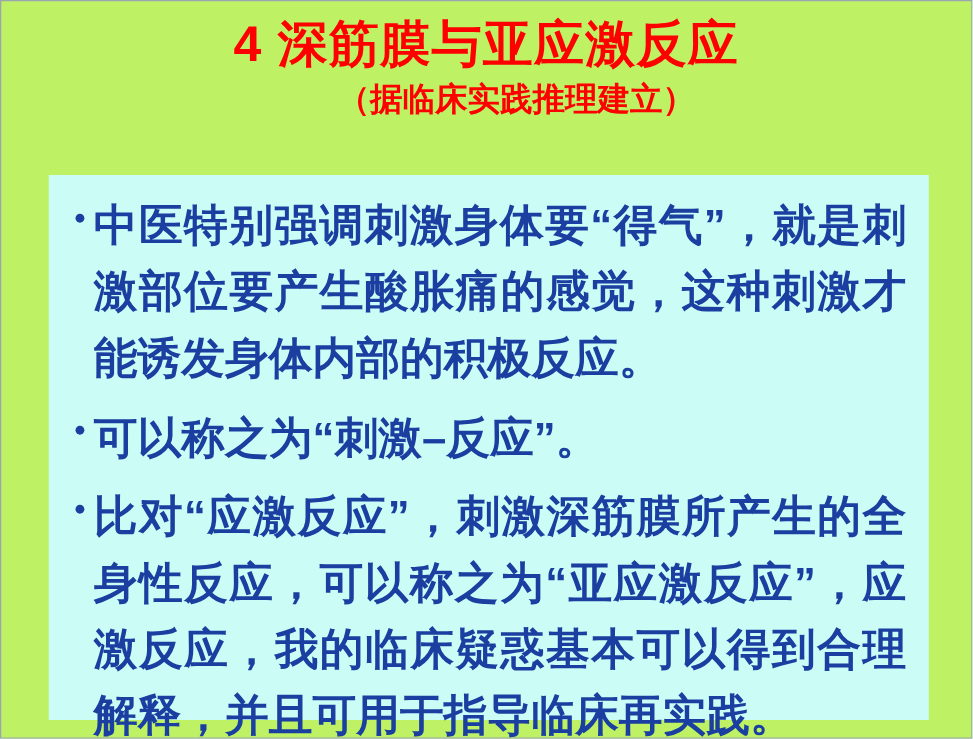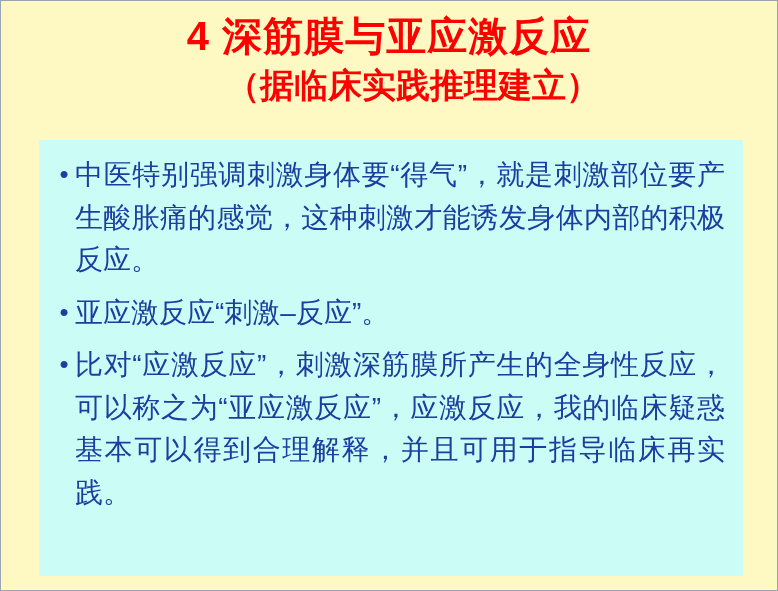--- a/index.html
+++ b/index.html
@@ -12,36 +12,36 @@
     background: #ffffff;
     font-family: "Liberation Sans", sans-serif;
     overflow: hidden;
   }
   .slide {
     position: relative;
     width: 778px;
     height: 591px;
     box-sizing: border-box;
     border: 1px solid #9aa5b1;
-    background: #fef9c3;
+    background: #bef264;
   }
   .title-block {
     padding-top: 12px;
     text-align: center;
   }
   .title-main {
     color: #ff0000;
     font-size: 40px;
     font-weight: bold;
     line-height: 1.15;
     letter-spacing: 1px;
   }
   .title-sub {
     color: #ff0000;
-    font-size: 34px;
+    font-size: 26px;
     font-weight: bold;
     line-height: 1.3;
     margin-top: 4px;
     letter-spacing: 0px;
     margin-left: 48px;
   }
   .body-box {
     position: absolute;
     left: 38px;
     top: 139px;
@@ -66,22 +66,22 @@
     flex: 0 0 auto;
     color: #1a3fa0;
     font-size: 26px;
     line-height: 1.55;
     width: 22px;
     text-align: center;
   }
   .bullet-text {
     flex: 1 1 auto;
     color: #1a3fa0;
-    font-size: 28px;
-    font-weight: normal;
+    font-size: 35px;
+    font-weight: bold;
     line-height: 1.52;
     text-align: justify;
     text-justify: inter-ideograph;
   }
 </style>
 </head>
 <body>
 
 <div class="slide">
 
@@ -93,21 +93,21 @@
   <div class="body-box">
     <ul class="bullet-list">
 
       <li class="bullet">
         <span class="bullet-dot">•</span>
         <span class="bullet-text">中医特别强调刺激身体要“得气”，就是刺激部位要产生酸胀痛的感觉，这种刺激才能诱发身体内部的积极反应。</span>
       </li>
 
       <li class="bullet">
         <span class="bullet-dot">•</span>
-        <span class="bullet-text">亚应激反应“刺激–反应”。</span>
+        <span class="bullet-text">可以称之为“刺激–反应”。</span>
       </li>
 
       <li class="bullet">
         <span class="bullet-dot">•</span>
         <span class="bullet-text">比对“应激反应”，刺激深筋膜所产生的全身性反应，可以称之为“亚应激反应”，应激反应，我的临床疑惑基本可以得到合理解释，并且可用于指导临床再实践。</span>
       </li>
 
     </ul>
   </div>
 

